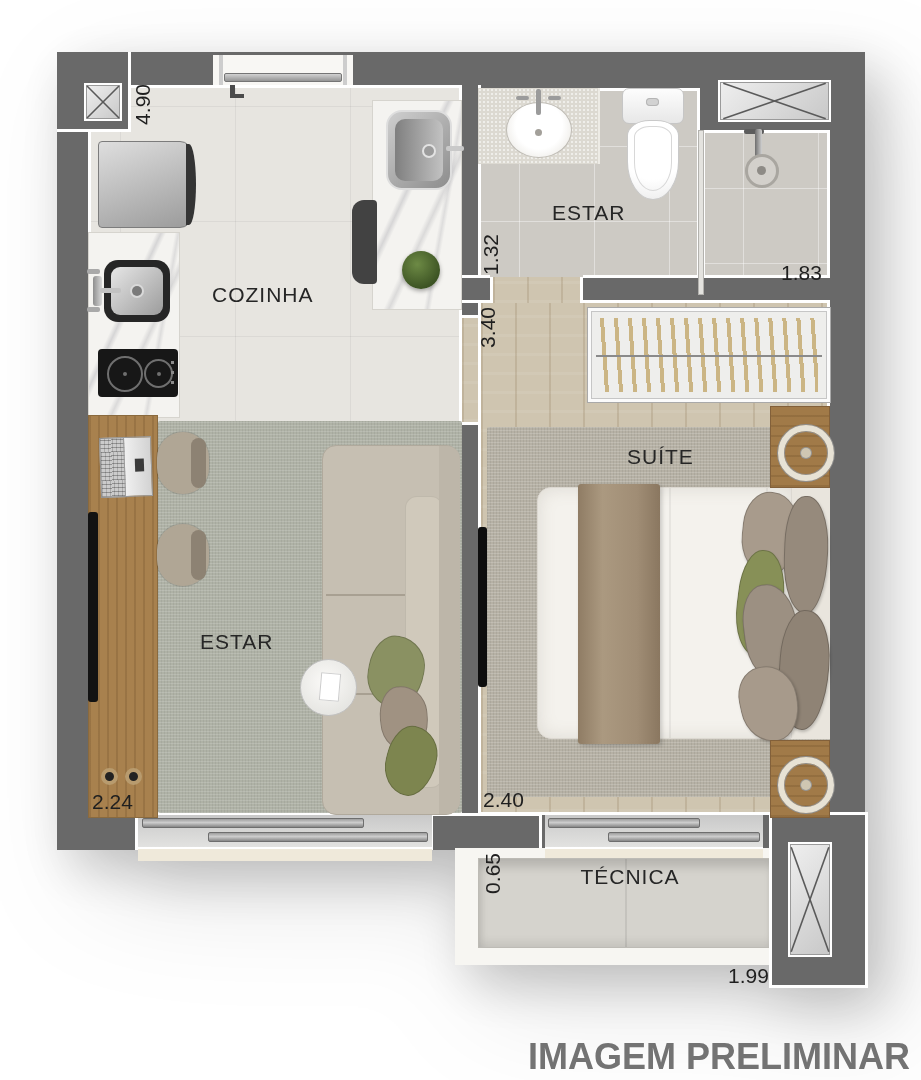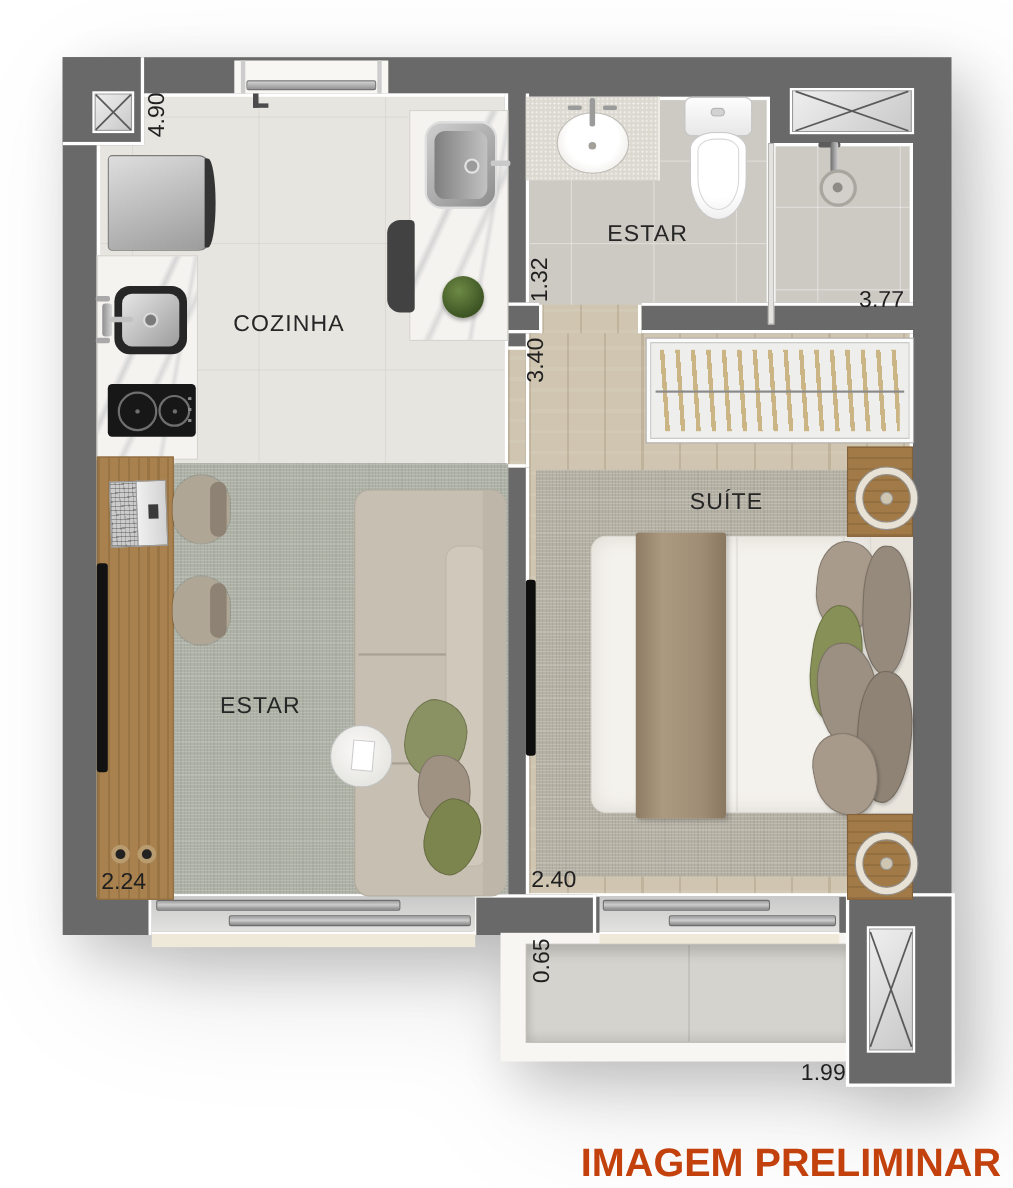--- a/index.html
+++ b/index.html
@@ -211,21 +211,21 @@
   .lbl-area{left:540px;top:863px;width:180px;text-align:center;line-height:27px;}
   .dim-490{left:131px;top:84px;}
   .dim-132{left:479px;top:234px;}
   .dim-340{left:476px;top:307px;}
   .dim-065{left:481px;top:853px;}
   .dim-231{left:781px;top:261px;}
   .dim-250{left:92px;top:790px;}
   .dim-240{left:483px;top:788px;}
   .dim-199{left:728px;top:964px;}
   .watermark{position:absolute;left:510px;top:1036px;width:400px;text-align:right;
-    font-size:36px;font-weight:bold;color:#c2410c;letter-spacing:0px;white-space:nowrap;}
+    font-size:36px;font-weight:bold;color:#737373;letter-spacing:0px;white-space:nowrap;}
 </style>
 </head>
 <body>
 
 <div id="canvas">
   <div id="plan">
 
     <div class="abs slab"></div>
 
     <div class="abs floor floor-kitchen"></div>
@@ -381,26 +381,27 @@
       </div>
     <div class="abs shower-arm"></div>
     <div class="abs shower-bar"></div>
     <div class="abs shower-drain"></div>
 
     <div class="room-label lbl-cozinha">COZINHA</div>
     <div class="room-label lbl-banho">ESTAR</div>
     <div class="room-label lbl-suite">SUÍTE</div>
     <div class="room-label lbl-estar">ESTAR</div>
     <div class="room-label lbl-area">
+      <div>TÉCNICA</div>
     </div>
 
     <div class="dim vdim dim-490">4.90</div>
     <div class="dim vdim dim-132">1.32</div>
     <div class="dim vdim dim-340">3.40</div>
     <div class="dim vdim dim-065">0.65</div>
-    <div class="dim dim-231">3.77</div>
+    <div class="dim dim-231">1.83</div>
     <div class="dim dim-250">2.24</div>
     <div class="dim dim-240">2.40</div>
     <div class="dim dim-199">1.99</div>
   </div>
 
   <div class="watermark">IMAGEM PRELIMINAR</div>
 </div>
 
 </body></html>

